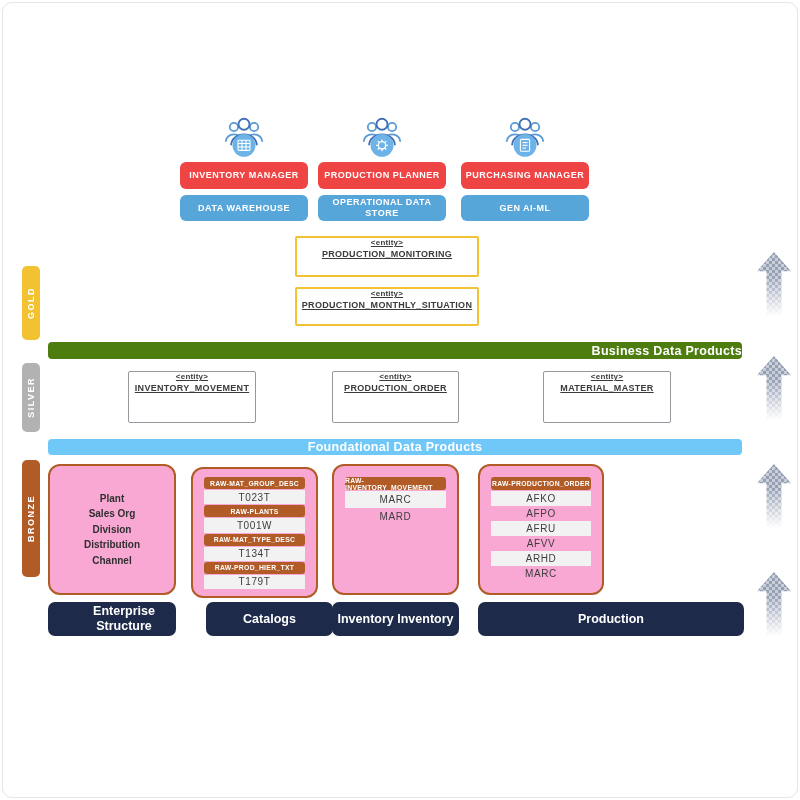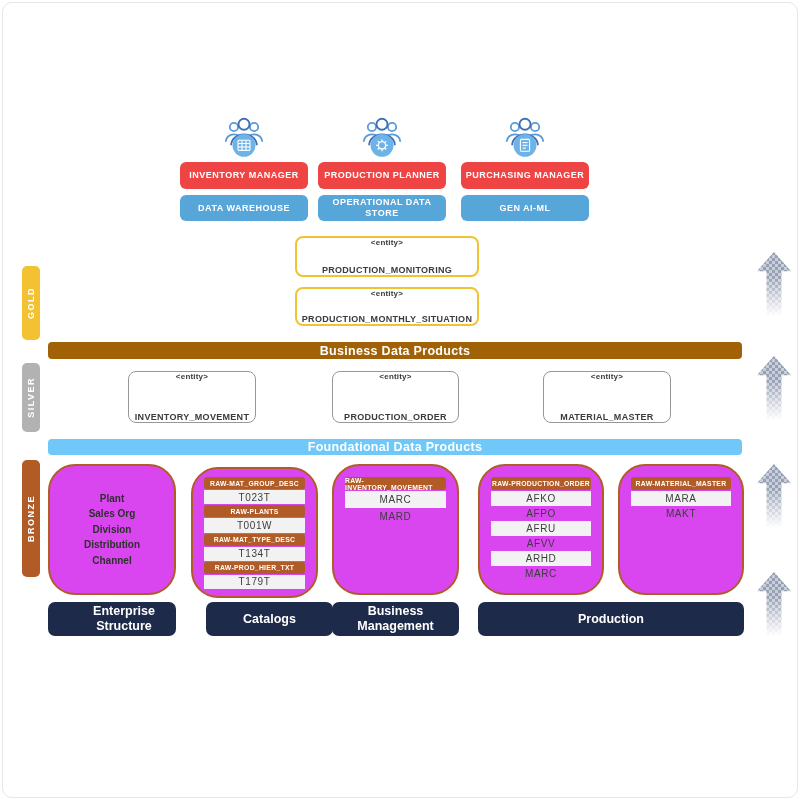--- a/index.html
+++ b/index.html
@@ -10,43 +10,43 @@
   
   .persona{display:flex;flex-direction:column;align-items:center;}
   .persona-icon{height:44px;margin-bottom:2px;}
   .badge{width:100%;border-radius:6px;color:#fff;font-weight:bold;font-size:9px;
          letter-spacing:.5px;display:flex;align-items:center;justify-content:center;
          text-align:center;line-height:11px;}
   .badge-green{background:#ef4444;height:27px;margin-bottom:6px;}
   .badge-blue{background:#57a6da;height:26px;}
 
   
-  .entity{background:#fff;border-radius:8px;display:flex;flex-direction:column;
-          align-items:center;justify-content:space-between;text-align:center;color:#3b3b3b;}
+  .entity{background:#fff;border-radius:2px;display:flex;flex-direction:column;
+          align-items:center;justify-content:flex-start;text-align:center;color:#3b3b3b;text-decoration:underline;}
   .entity .tag{font-size:8px;font-weight:bold;letter-spacing:.2px;}
   .entity .name{font-size:9px;font-weight:bold;letter-spacing:.3px;margin-top:2px;}
   .entity.gold{border:2px solid #f1c232;}
   .entity.silver{border:1.5px solid #95989c;}
 
   
   .bar{border-radius:4px;display:flex;align-items:center;justify-content:center;
        color:#fff;font-weight:bold;font-size:12.5px;letter-spacing:.3px;}
-  .bar-navy{background:#a16207;}
+  .bar-navy{background:#4d7c0f;justify-content:flex-end;}
   .bar-sky{background:#70c8f8;}
 
   
   .side-tab{width:18px;border-radius:5px;display:flex;align-items:center;justify-content:center;}
   .side-tab span{writing-mode:vertical-rl;transform:rotate(180deg);color:#fff;
                  font-weight:bold;font-size:9px;letter-spacing:1.5px;}
   .tab-gold{background:#f2c233;}
   .tab-silver{background:#b2b2b2;}
   .tab-bronze{background:#b15b27;}
 
   
-  .bronze-box{border:2px solid #b15b27;border-radius:27px;background:#d946ef;padding:7px 9px;
+  .bronze-box{border:2px solid #b15b27;border-radius:12px;background:#f9a8d4;padding:7px 9px;
               display:flex;flex-direction:column;}
   .plain-list{justify-content:center;align-items:center;text-align:center;}
   .plain-list div{font-size:10px;font-weight:bold;color:#2f2f2f;line-height:15.5px;}
   .row-hdr{background:#b15b27;color:#fff;font-weight:bold;font-size:6.8px;letter-spacing:.3px;
            border-radius:3px;height:13px;display:flex;align-items:center;justify-content:center;
            margin:1px 2px;}
   .row-val{color:#3d3d3d;font-size:10px;letter-spacing:.6px;height:15px;display:flex;
            align-items:center;justify-content:center;margin:0 2px;}
   .row-val.shade{background:#f2f2f2;}
 
@@ -209,34 +209,29 @@
   <div class="abs bronze-box" style="left:478px;top:464px;width:126px;height:131px;padding-top:10px;">
     <div class="row-hdr">RAW-PRODUCTION_ORDER</div>
     <div class="row-val shade">AFKO</div>
     <div class="row-val">AFPO</div>
     <div class="row-val shade">AFRU</div>
     <div class="row-val">AFVV</div>
     <div class="row-val shade">ARHD</div>
     <div class="row-val">MARC</div>
   </div>
 
-  <div class="abs bronze-box" style="left:618px;top:464px;width:126px;height:131px;padding-top:10px;">
-    <div class="row-hdr">RAW-MATERIAL_MASTER</div>
-    <div class="row-val shade">MARA</div>
-    <div class="row-val">MAKT</div>
-  </div>
 
   <div class="abs footer-box" style="left:48px;top:602px;width:128px;height:34px;padding-left:24px;">
     <span>Enterprise Structure</span>
   </div>
   <div class="abs footer-box" style="left:206px;top:602px;width:127px;height:34px;">
     <span>Catalogs</span>
   </div>
   <div class="abs footer-box" style="left:332px;top:602px;width:127px;height:34px;">
-    <span>Business Management</span>
+    <span>Inventory Inventory</span>
   </div>
   <div class="abs footer-box" style="left:478px;top:602px;width:266px;height:34px;">
     <span>Production</span>
   </div>
 
 
   <div class="abs px-arrow" style="left:757px;top:252px;"></div>
   <div class="abs px-arrow" style="left:757px;top:356px;"></div>
   <div class="abs px-arrow" style="left:757px;top:464px;"></div>
   <div class="abs px-arrow" style="left:757px;top:572px;"></div>

